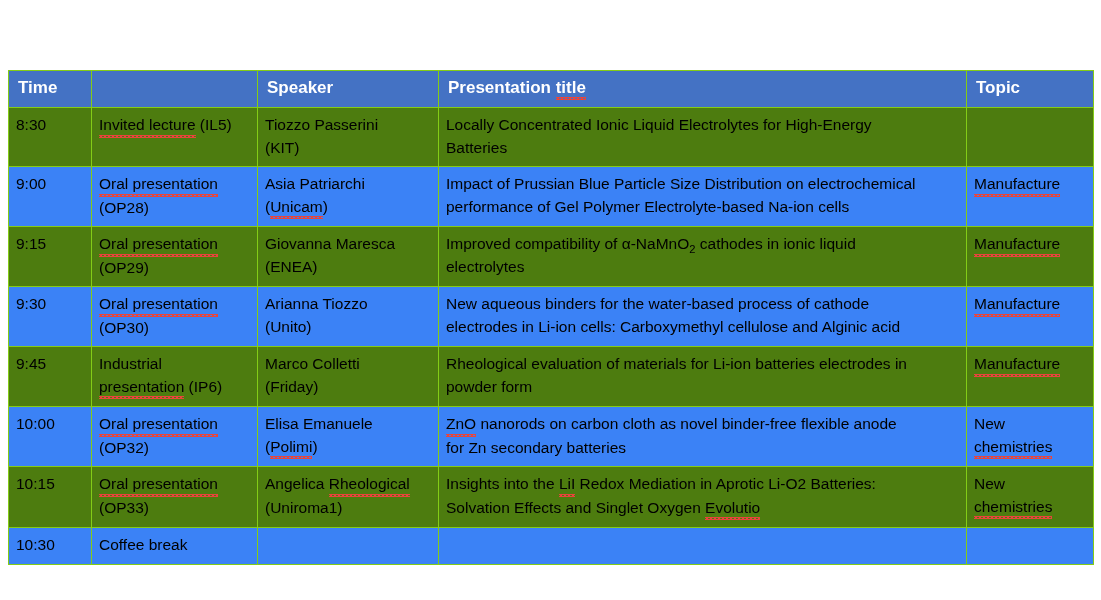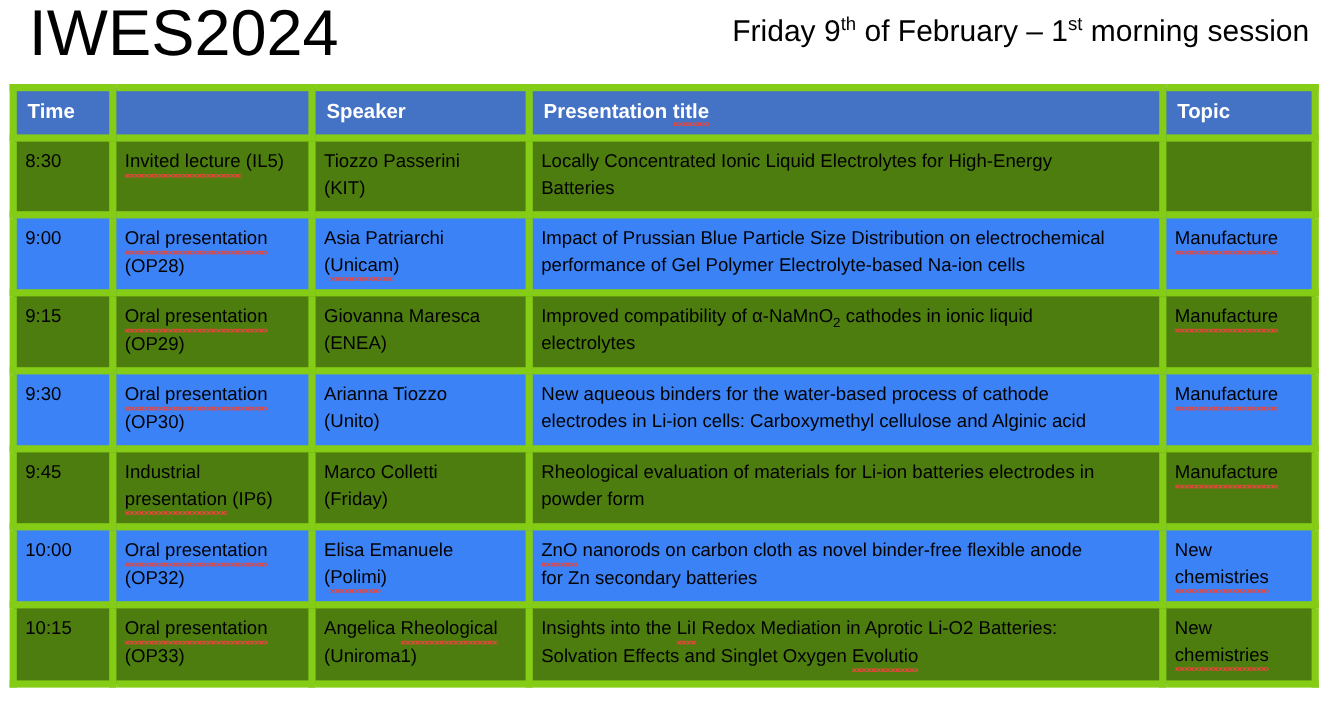--- a/index.html
+++ b/index.html
@@ -63,21 +63,21 @@
     table-layout: fixed;
   }
   .sched-table col.c-time   { width: 83px;  }
   .sched-table col.c-type   { width: 166px; }
   .sched-table col.c-speaker{ width: 181px; }
   .sched-table col.c-title  { width: 528px; }
   .sched-table col.c-topic  { width: 127px; }
 
   .sched-table th,
   .sched-table td {
-    border: 6px solid #84cc16;
+    border: 1px solid #84cc16;
     vertical-align: top;
     padding: 6px 7px 7px 7px;
     font-size: 15.5px;
     line-height: 22.5px;
     color: #000000;
     text-align: left;
   }
   .sched-table thead th {
     background: #4472C4;
     color: #ffffff;
@@ -109,24 +109,20 @@
     background-image:
       linear-gradient(45deg, transparent 40%, #E8453C 40%, #E8453C 60%, transparent 60%),
       linear-gradient(-45deg, transparent 40%, #E8453C 40%, #E8453C 60%, transparent 60%);
   }
 </style>
 </head>
 <body>
 
 <div class="slide">
 
-  <div class="slide-header">
-    <div class="deck-title">IWES2024</div>
-    <div class="session-line"><span>Friday 9</span><sup>th</sup><span> of February – 1</span><sup>st</sup><span> morning session</span></div>
-  </div>
 
   <table class="sched-table">
     <colgroup>
       <col class="c-time">
         <col class="c-type">
         <col class="c-speaker">
         <col class="c-title">
         <col class="c-topic">
     </colgroup>
     <thead>
@@ -259,17 +255,24 @@
             Batteries:</span>
             <span class="cell-line">Solvation
             Effects and Singlet Oxygen <span class="sq">Evolutio</span></span>
           </td>
         <td>
             <span class="cell-line">New</span>
             <span class="cell-line"><span class="sq">chemistries</span></span>
           </td>
       </tr>
 
+      <tr class="band-b">
+        <td>10:30</td>
+        <td>Coffee break</td>
+        <td></td>
+        <td></td>
+        <td></td>
+      </tr>
 
     </tbody>
   </table>
 
 </div>
 
 </body></html>

